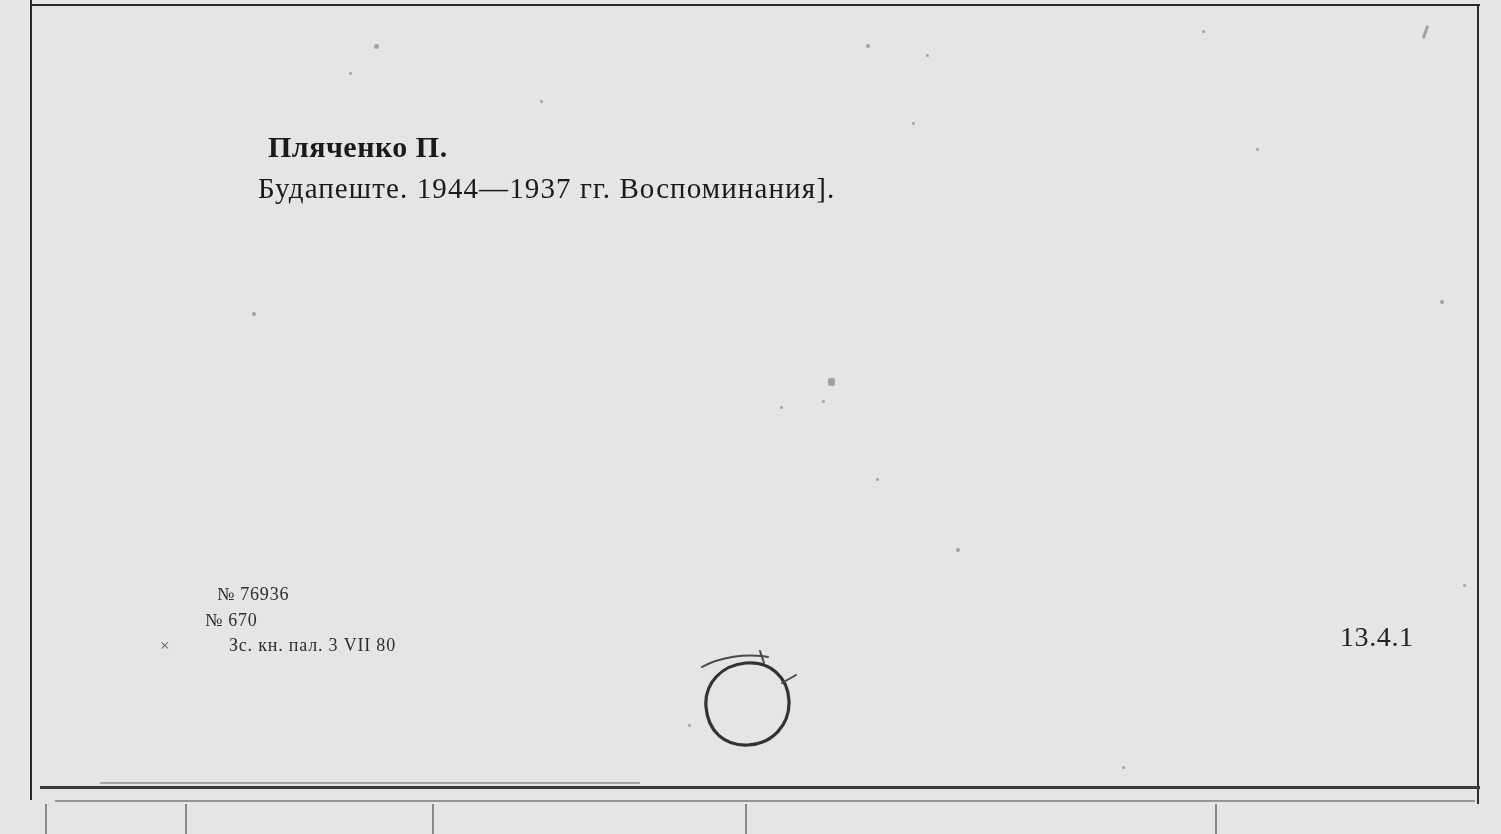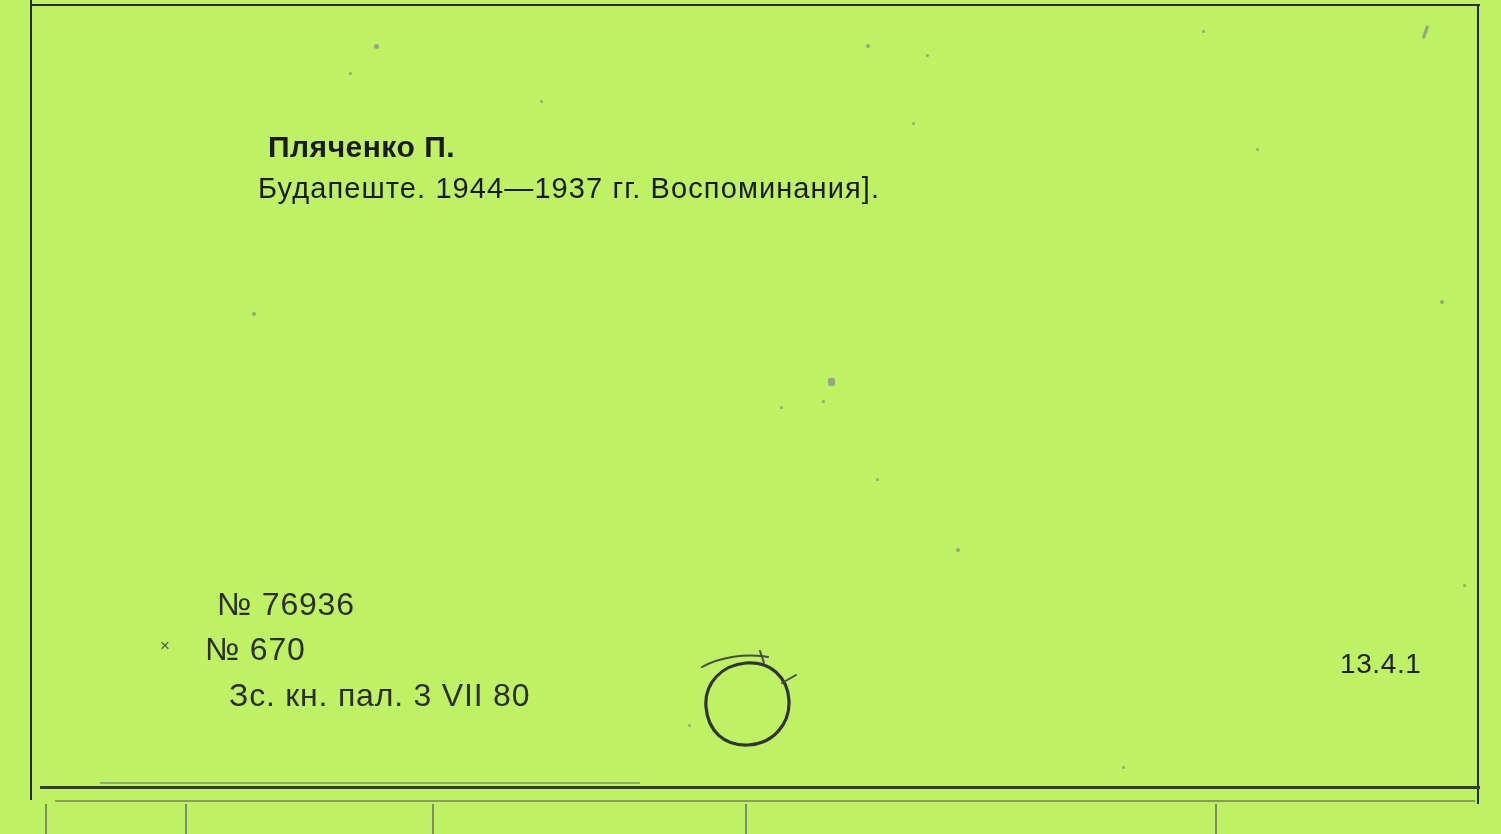--- a/index.html
+++ b/index.html
@@ -4,23 +4,23 @@
 <style>
   html, body {
     margin: 0;
     padding: 0;
     background: #ffffff;
   }
   #card {
     position: relative;
     width: 1501px;
     height: 834px;
-    background: #bef264;
+    background: #e5e5e5;
     overflow: hidden;
-    font-family: Liberation Sans, sans-serif;
+    font-family: Liberation Serif, serif;
     color: #1a1a1a;
   }
 
   
   .frame-left {
     position: absolute;
     left: 30px;
     top: 0px;
     width: 2px;
     height: 800px;
@@ -108,42 +108,42 @@
     margin: 6px 0 0 0;
     padding-left: 44px;
     white-space: nowrap;
   }
 
   
   .acc {
     position: absolute;
     left: 205px;
     top: 582px;
-    font-size: 32px;
+    font-size: 18px;
     line-height: 1.42;
     letter-spacing: .8px;
     color: #2d2d2d;
   }
   .acc div { white-space: nowrap; }
   .acc .l1 { margin-left: 12px; }
   .acc .l2 { }
   .acc .l3 { margin-left: 24px; }
   .tiny-mark {
     position: absolute;
     left: 160px;
     top: 636px;
     font-size: 17px;
     color: #555;
   }
 
   
   .class-code {
     position: absolute;
     left: 1340px;
-    top: 648px;
+    top: 621px;
     font-size: 28px;
     letter-spacing: .6px;
     color: #222;
   }
 
   
   .doodle {
     position: absolute;
     left: 694px;
     top: 645px;

